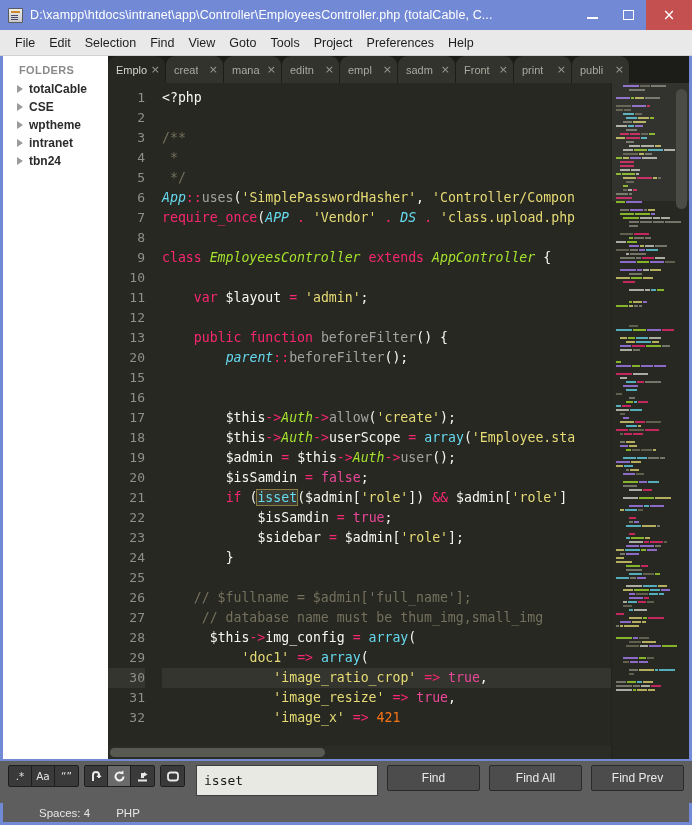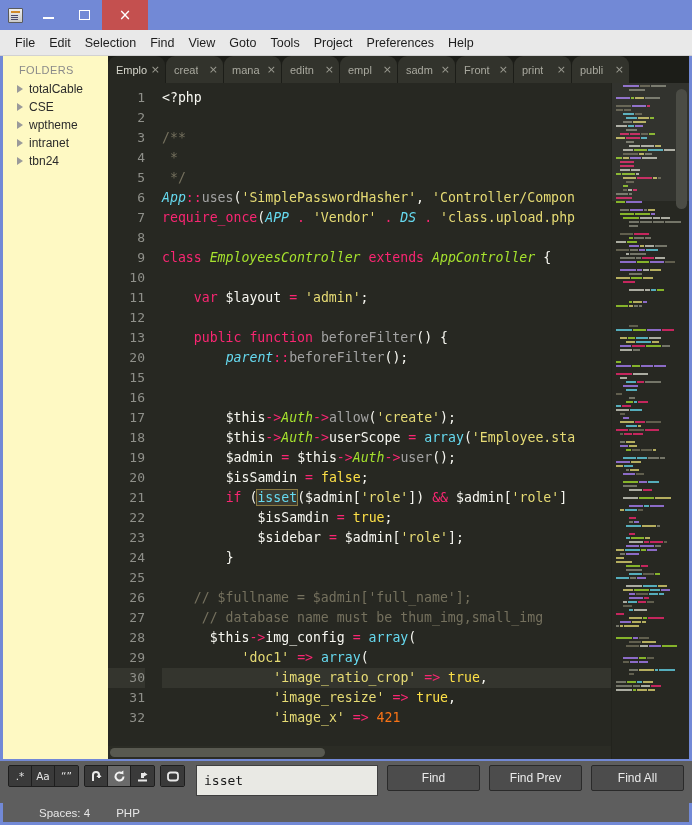--- a/index.html
+++ b/index.html
@@ -89,24 +89,25 @@
     flex: 1 1 auto;
     display: flex;
     min-height: 0;
     border-left: 3px solid #7289d6;
     border-right: 3px solid #7289d6;
   }
 
   
   .sidebar {
     flex: 0 0 105px;
-    background: #fef9c3;
+    background: #ffffff;
     padding-top: 6px;
     overflow: hidden;
     position: relative;
+    font-weight: bold;
   }
   .sidebar-header {
     font-size: 11px;
     color: #8a8a8a;
     padding: 2px 0 4px 16px;
     letter-spacing: 0.4px;
   }
   .folder-row {
     display: flex;
     align-items: center;
@@ -217,21 +218,21 @@
   .t-cmt  { color: #75715e; }
   .t-str  { color: #e6db74; }
   .t-kw   { color: #f92672; }
   .t-kw2  { color: #66d9ef; font-style: italic; }
   .t-fn   { color: #a3a3a3; }
   .t-cls  { color: #a6e22e; font-style: italic; }
   .t-num  { color: #f97316; }
   .t-op   { color: #f92672; }
   .t-cyan { color: #66d9ef; }
   .t-plain{ color: #f8f8f2; }
-  .t-const{ color: #fde047; }
+  .t-const{ color: #ec4899; }
 
   .find-match {
     color: #66d9ef;
     outline: 1px solid #8a7a43;
     background: #3a3a30;
   }
 
   
   .minimap {
     flex: 0 0 78px;
@@ -348,20 +349,21 @@
   .sb-left { flex: 1 1 auto; }
   .sb-item { margin-left: 26px; }
 </style>
 </head>
 <body>
 
 <div id="app">
 
   <div class="titlebar">
     <div class="title-icon"></div>
+    <div class="title-text">D:\xampp\htdocs\intranet\app\Controller\EmployeesController.php (totalCable, C...</div>
     <div class="win-btns">
       <div class="win-btn">
           <span class="win-min-glyph"></span>
         </div>
       <div class="win-btn">
           <span class="win-max-glyph"></span>
         </div>
       <div class="win-btn close">
           <span class="win-close-glyph">×</span>
         </div>
@@ -1257,22 +1259,22 @@
     </div>
     <div class="tgl-group">
       <div class="tgl">
         <svg width="14" height="13" viewBox="0 0 14 13">
           <rect x="2" y="2.5" width="10" height="8" rx="2.5" fill="none" stroke="#e8e8e8" stroke-width="1.8"></rect>
         </svg>
       </div>
     </div>
     <div class="find-input" placeholder="Find">isset</div>
     <div class="find-btn">Find</div>
+    <div class="find-btn">Find All</div>
     <div class="find-btn">Find Prev</div>
-    <div class="find-btn">Find All</div>
   </div>
 
   <div class="statusbar">
     <div class="sb-item">Spaces: 4</div>
     <div class="sb-item">PHP</div>
   </div>
 
 </div>
 
 </body></html>

